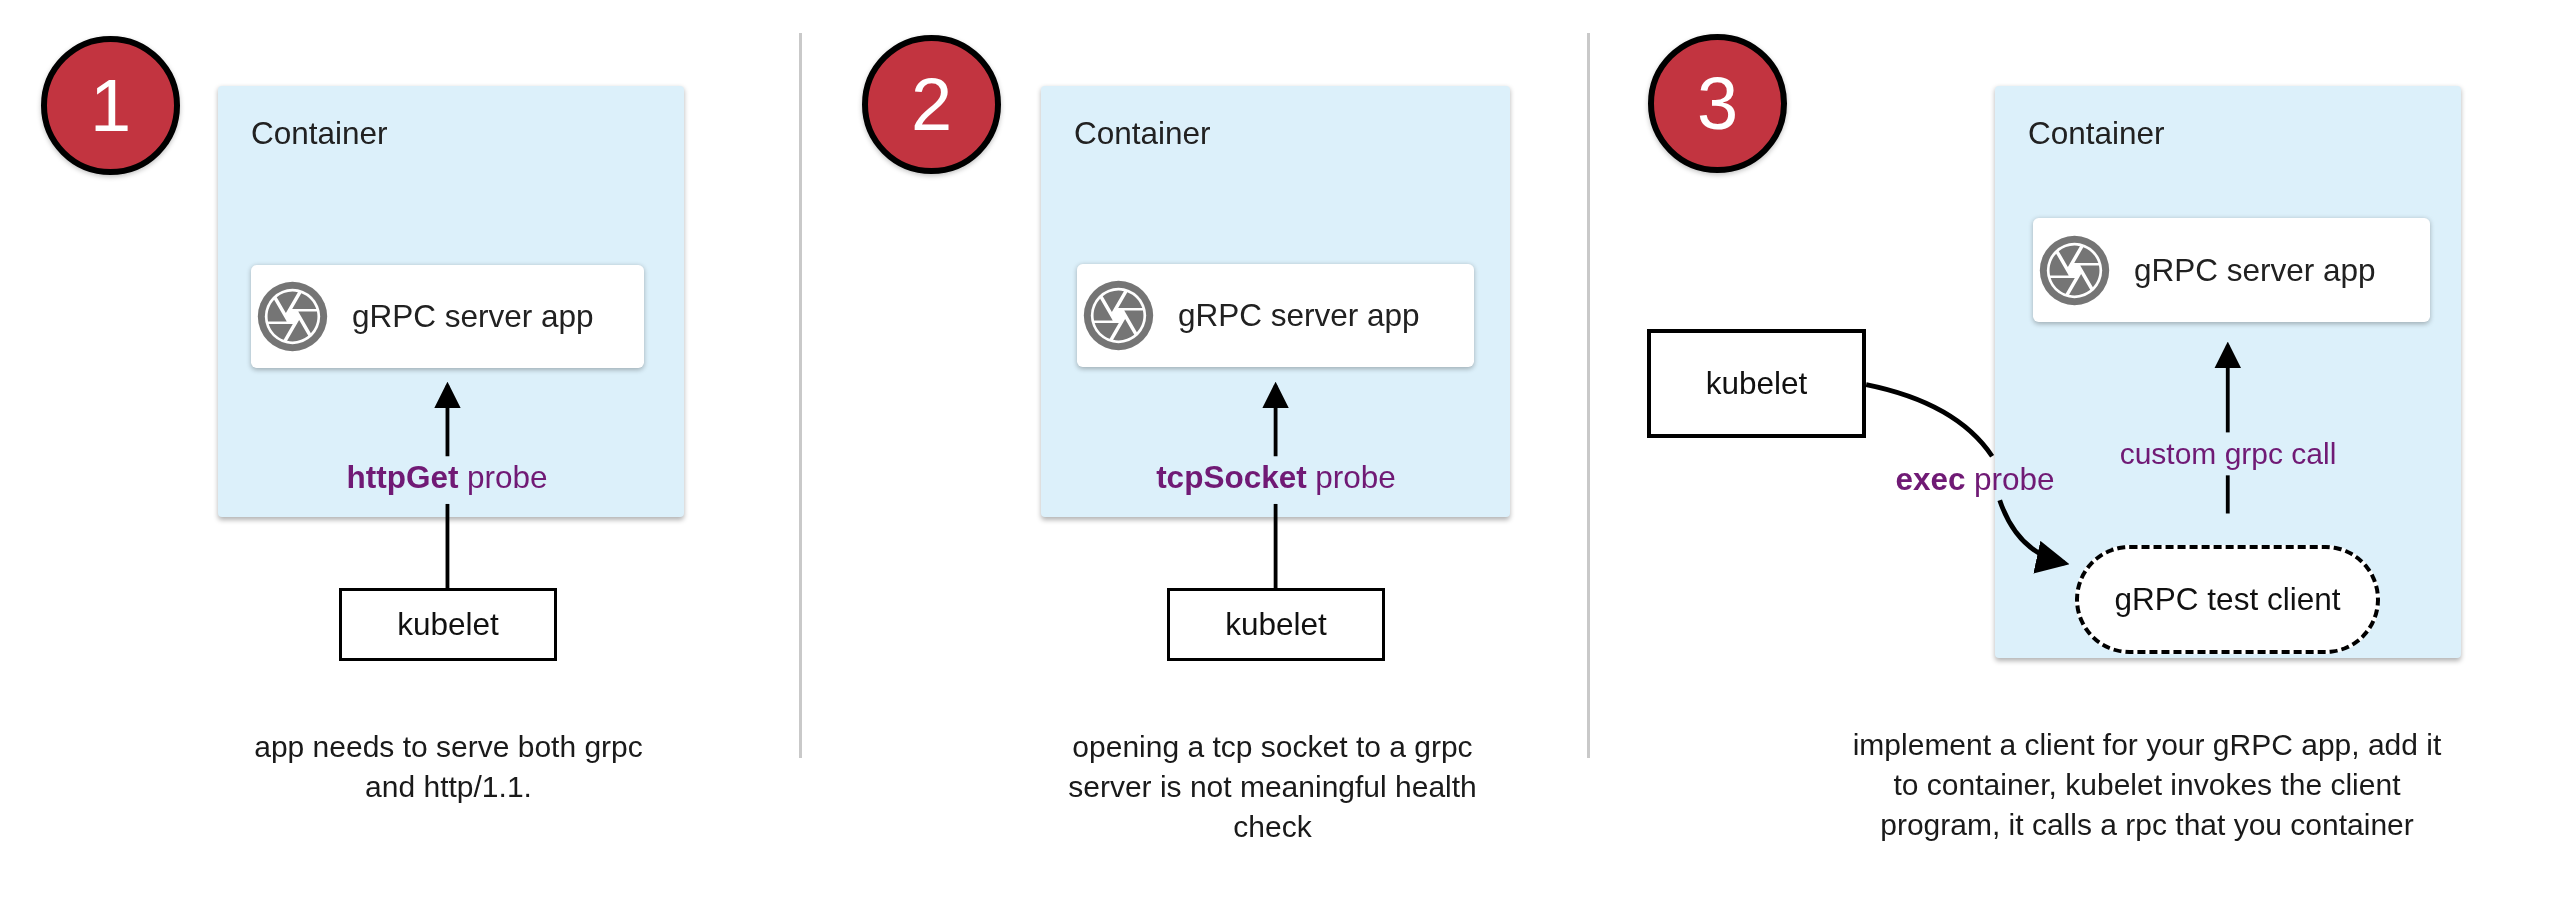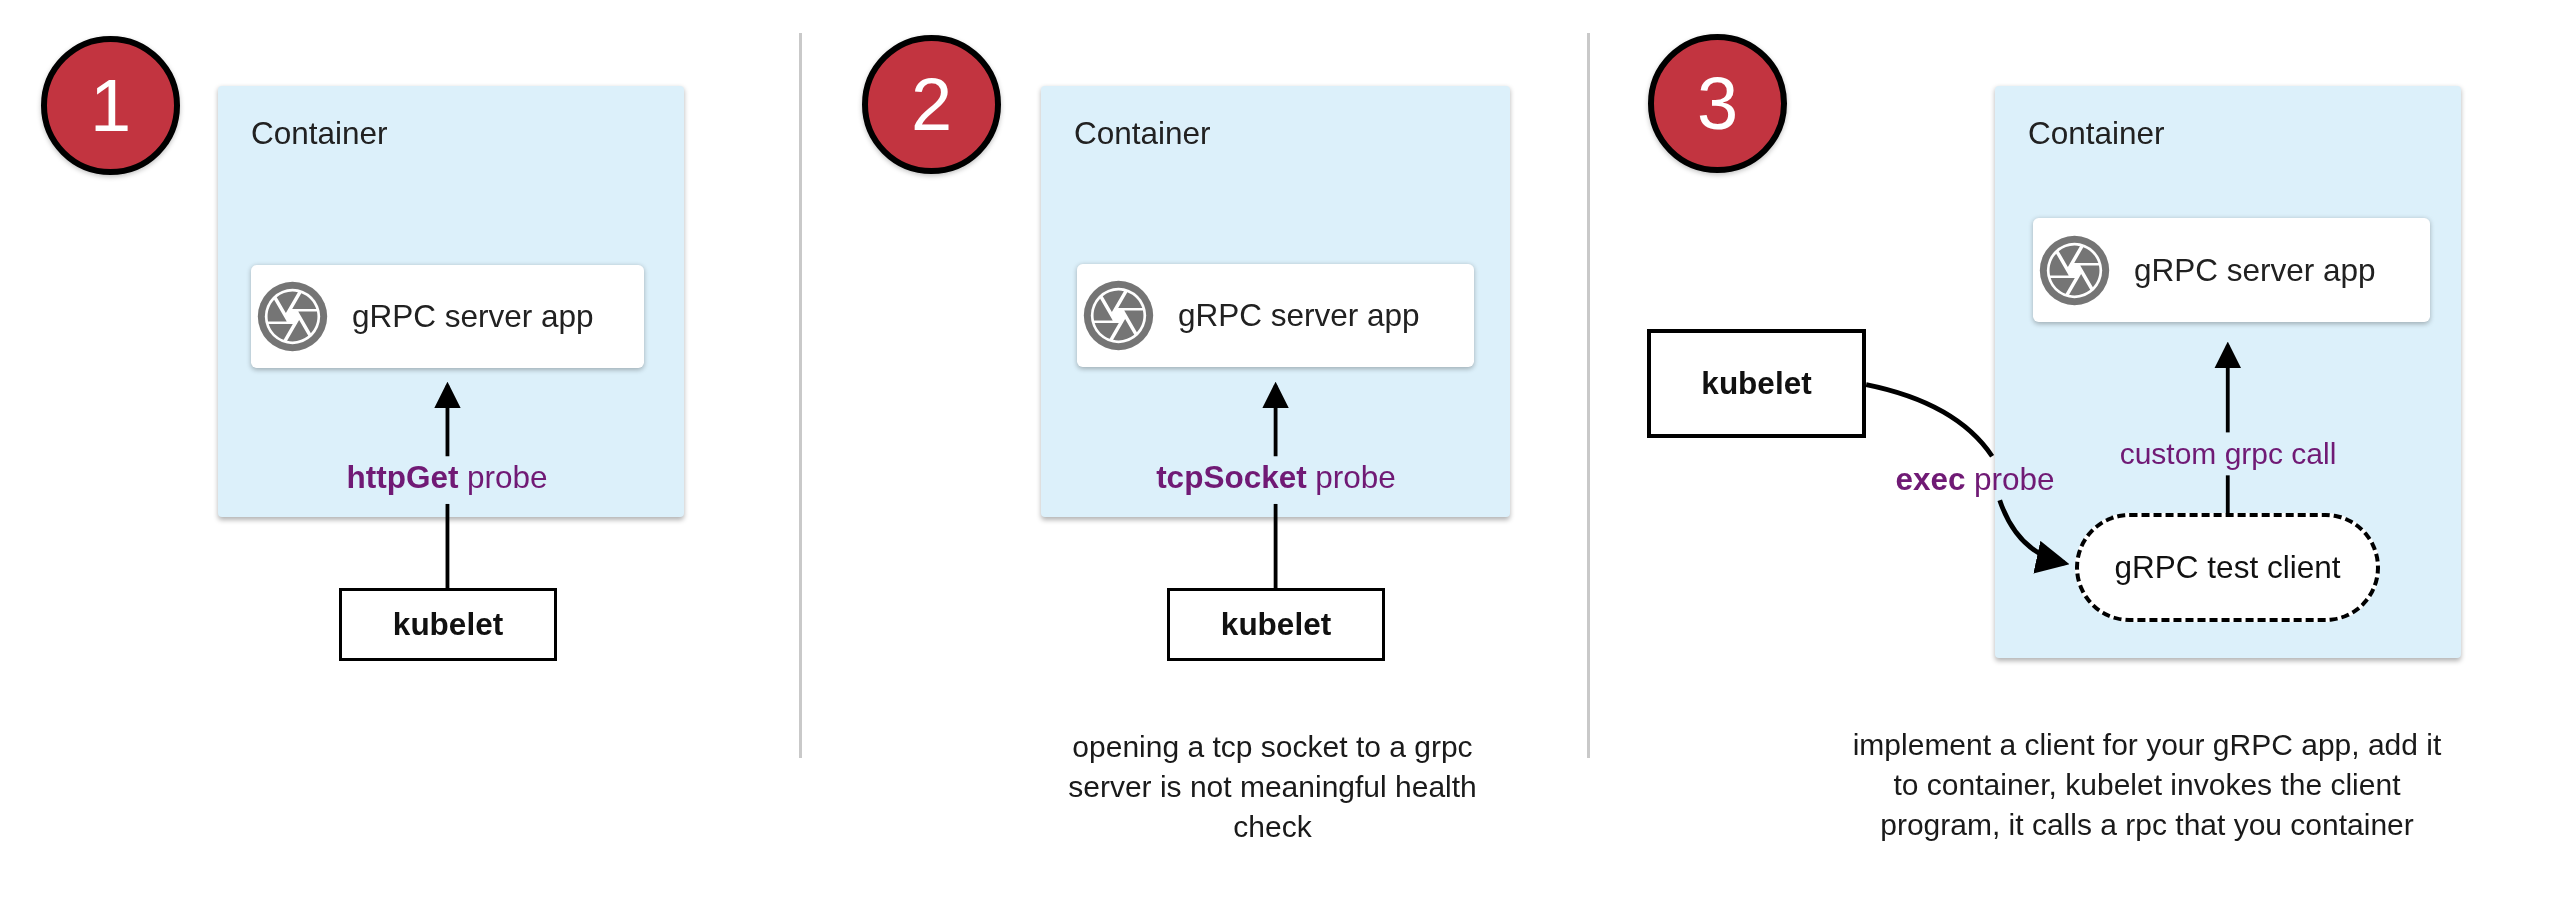--- a/index.html
+++ b/index.html
@@ -48,28 +48,28 @@
 
   .probe-label{
     position:absolute;transform:translateX(-50%);font-size:31.5px;color:#701a75;
     white-space:nowrap;z-index:6;
   }
   .probe-label b{font-weight:700;}
   .probe-label .rest{margin-left:8.6px;}
 
   .kubelet-box{
     position:absolute;background:#fff;border:3.8px solid #000;
-    display:flex;align-items:center;justify-content:center;z-index:4;font-weight:bold;
+    display:flex;align-items:center;justify-content:center;z-index:4;
   }
   .kubelet-box.thick{border-width:4.8px;}
   .kubelet-box span{font-size:31.5px;color:#111;}
 
   .client-oval{
     position:absolute;background:#fff;border:4.8px dashed #000;border-radius:57px;
-    display:flex;align-items:center;justify-content:center;z-index:4;
+    display:flex;align-items:center;justify-content:center;z-index:4;margin-top:32px;
   }
   .client-oval span{font-size:31.5px;color:#111;white-space:nowrap;}
 
   .free-label{
     position:absolute;transform:translateX(-50%);font-size:30px;color:#701a75;
     white-space:nowrap;z-index:6;
   }
 
   .caption{
     position:absolute;text-align:center;font-size:30px;line-height:40px;
@@ -125,20 +125,24 @@
   </div>
 
   <div class="probe-label" style="left:447px;top:459px">
     <b>httpGet</b><span class="rest">probe</span>
   </div>
 
   <div class="kubelet-box" style="left:339px;top:588px;width:218px;height:73px">
     <span>kubelet</span>
   </div>
 
+  <div class="caption" style="left:210px;top:727px;width:477px">
+    <span class="cap-line">app needs to serve both grpc</span>
+    <span class="cap-line">and http/1.1.</span>
+  </div>
 
   <div class="badge" style="left:862px;top:35px">
     <span>2</span>
   </div>
 
   <div class="container-box" style="left:1041px;top:86px;width:469px;height:431px">
     <div class="container-label">Container</div>
   </div>
 
   <div class="app-box" style="left:1077px;top:264px;width:397px;height:103px">

